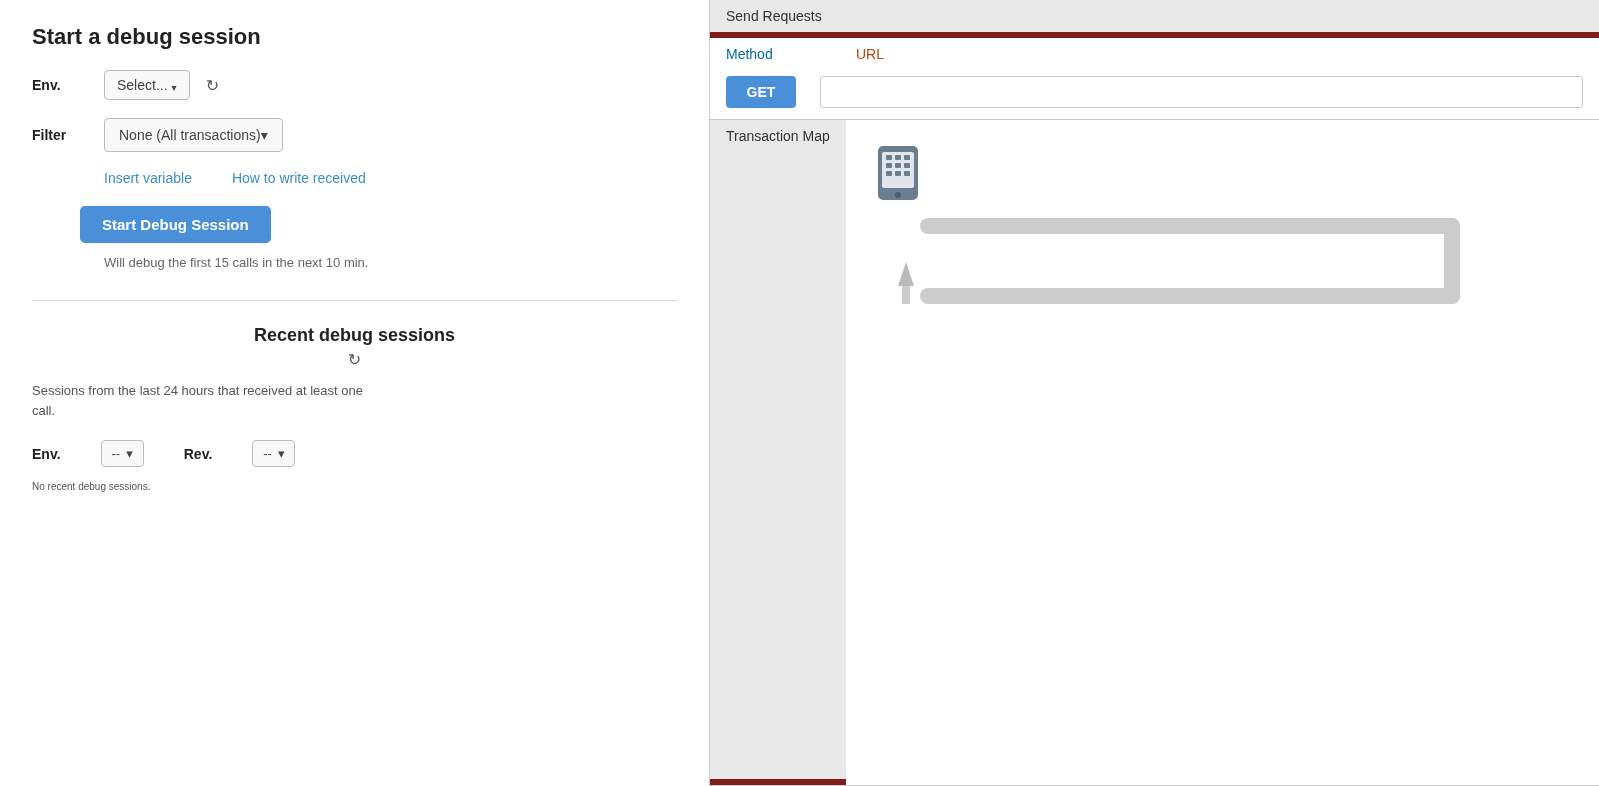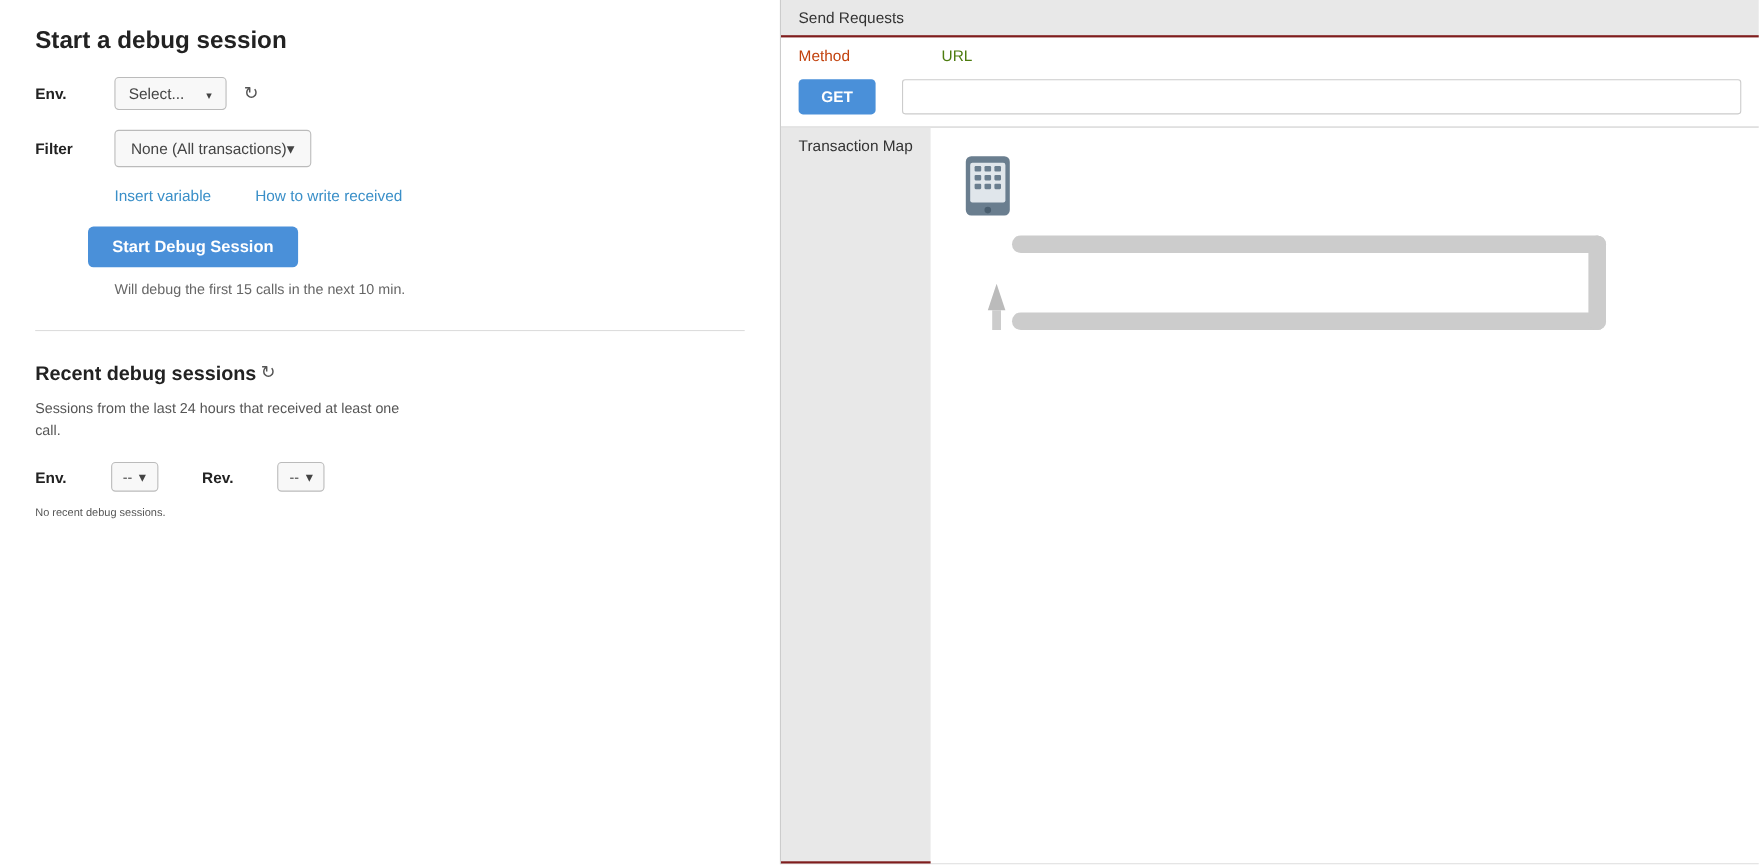--- a/index.html
+++ b/index.html
@@ -39,21 +39,21 @@
     .form-label {
       font-weight: 700;
       width: 60px;
       font-size: 14px;
       color: #222;
     }
 
     .select-btn {
       display: inline-flex;
       align-items: flex-end;
-      gap: 20px;
+      gap: 4px;
       padding: 6px 12px;
       border: 1px solid #bbb;
       border-radius: 4px;
       background: #f8f8f8;
       cursor: pointer;
       font-size: 14px;
       color: #444;
     }
 
     .select-btn .caret {
@@ -121,20 +121,21 @@
       border: none;
       border-top: 1px solid #ddd;
       margin: 0 0 24px 0;
     }
 
     .recent-header {
       display: flex;
       align-items: center;
       justify-content: flex-start;
       margin-bottom: 8px;
+      flex-direction: column;
     }
 
     .recent-title {
       font-size: 18px;
       font-weight: 700;
       color: #222;
     }
 
     .recent-desc {
       color: #555;
@@ -181,38 +182,38 @@
       flex-direction: column;
       overflow: hidden;
     }
 
     .section-header {
       background: #e8e8e8;
       padding: 8px 16px;
       font-size: 14px;
       font-weight: 500;
       color: #333;
-      border-bottom: 2px solid #7f1d1d;
+      border-bottom: 6px solid #7f1d1d;
     }
 
     .send-requests-section {
       border-bottom: 1px solid #ccc;
     }
 
     .col-method {
       width: 120px;
       font-size: 14px;
-      color: #c2410c;
+      color: #0369a1;
       padding-bottom: 6px;
       font-weight: normal;
     }
 
     .col-url {
       font-size: 14px;
-      color: #4d7c0f;
+      color: #c2410c;
       padding-bottom: 6px;
       text-align: center;
     }
 
     .method-url-row {
       display: flex;
       align-items: center;
       padding: 6px 16px 11px 16px;
       gap: 24px;
     }

